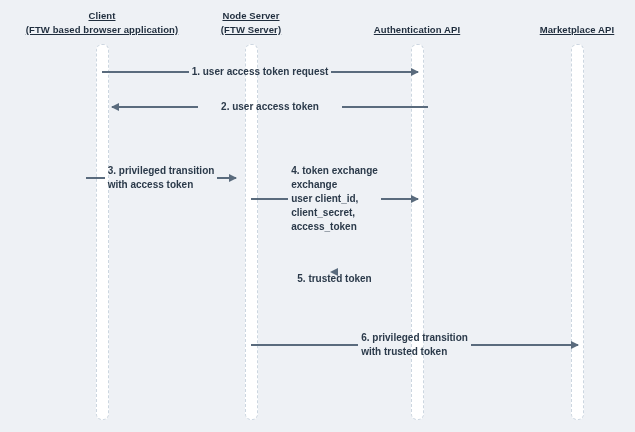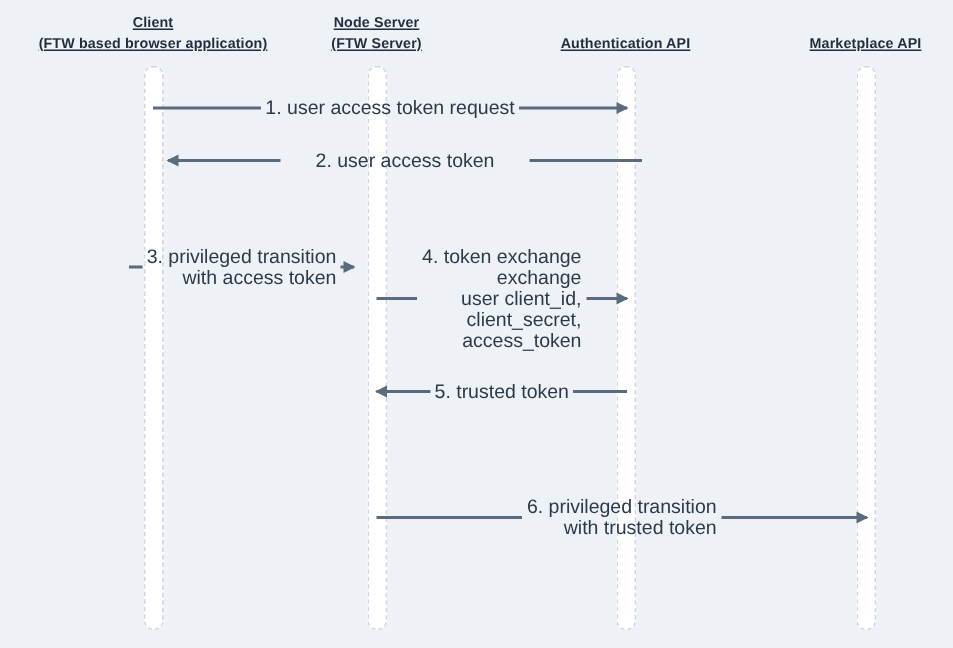--- a/index.html
+++ b/index.html
@@ -52,25 +52,26 @@
   .msg-line {
     flex: 1 1 auto;
     height: 2px;
     background: #5a6b7d;
     min-width: 8px;
     position: relative;
   }
   .msg-label {
     flex: 0 0 auto;
     color: #2b3a4a;
-    font-size: 13px;
+    font-size: 10px;
     line-height: 14px;
-    text-align: right;
+    text-align: left;
     padding: 0 3px;
     white-space: nowrap;
+    font-weight: bold;
   }
   .msg-label .lbl-line { display: block; }
 
   
   .arrow-head {
     position: absolute;
     width: 0;
     height: 0;
     top: 50%;
   }
@@ -155,21 +156,21 @@
       <span class="lbl-line">exchange</span>
       <span class="lbl-line">user client_id,</span>
       <span class="lbl-line">client_secret,</span>
       <span class="lbl-line">access_token</span>
     </div>
     <div class="msg-line" style="min-width:6px;">
       <span class="arrow-head arrow-right"></span>
     </div>
   </div>
 
-  <div class="message" style="left:251px; top:254px; width:167px; height:14px;">
+  <div class="message" style="left:251px; top:272px; width:167px; height:14px;flex-direction:column;">
     <div class="msg-line">
       <span class="arrow-head arrow-left"></span>
     </div>
     <div class="msg-label">
       <span class="lbl-line">5. trusted token</span>
     </div>
     <div class="msg-line"></div>
   </div>
 
   <div class="message" style="left:251px; top:331px; width:327px; height:28px;">

